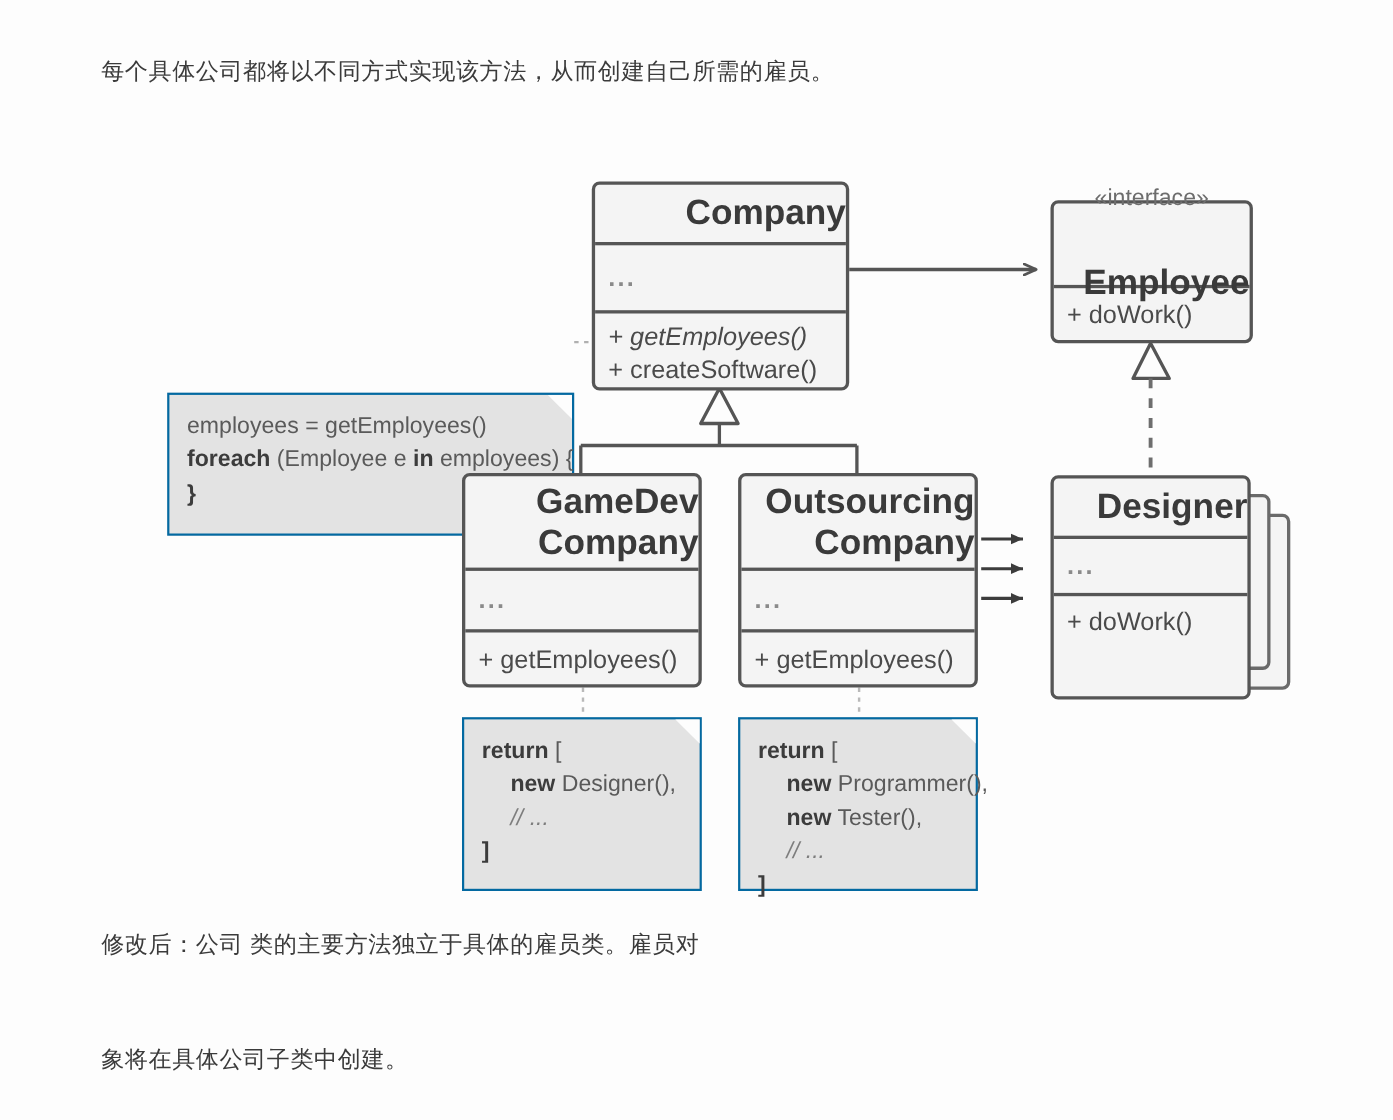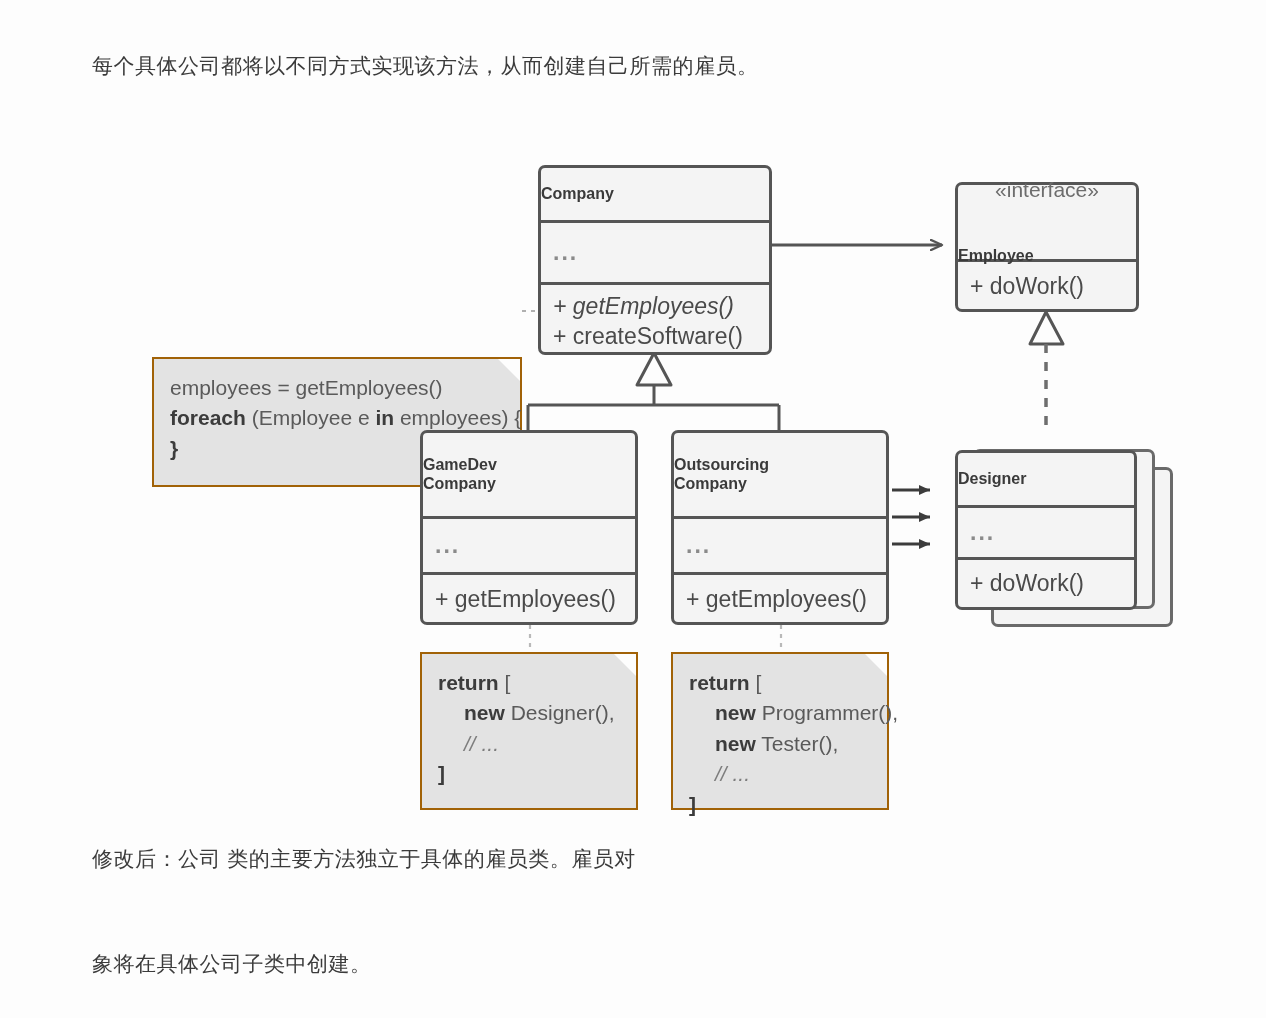--- a/index.html
+++ b/index.html
@@ -57,23 +57,23 @@
   .uml-class .compartment {
     box-sizing: border-box;
     display: flex;
     flex-direction: column;
     justify-content: center;
   }
   .uml-class .compartment + .compartment {
     border-top: 3px solid #555555;
   }
   .cls-title {
-    text-align: left;
+    text-align: right;
     font-weight: bold;
-    font-size: 16px;
+    font-size: 32px;
     color: #3a3a3a;
     line-height: 1.18;
   }
   .cls-stereotype {
     text-align: center;
     font-size: 21px;
     color: #6d6d6d;
     font-weight: normal;
     line-height: 1.18;
   }
@@ -99,21 +99,21 @@
     background: #f4f4f4;
     border: 3px solid #6a6a6a;
     border-radius: 7px;
     box-sizing: border-box;
   }
 
   
   .uml-note {
     position: absolute;
     background: #e3e3e3;
-    border: 2px solid #a16207;
+    border: 2px solid #0369a1;
     box-sizing: border-box;
     z-index: 4;
     padding: 14px 16px 10px 16px;
   }
   .uml-note .fold {
     position: absolute;
     top: 0;
     right: 0;
     width: 0;
     height: 0;
@@ -232,21 +232,21 @@
     <div class="compartment" style="height:56px;">
       <div class="cls-ellipsis">...</div>
     </div>
     <div class="compartment" style="height:53px;">
       <div class="cls-member">+ getEmployees()</div>
     </div>
   </div>
 
   <div class="stack-layer" style="left:991px; top:327px; width:182px; height:160px; z-index:2;"></div>
   <div class="stack-layer" style="left:973px; top:309px; width:182px; height:160px; z-index:3;"></div>
-  <div class="uml-class" id="class-designer" style="left:955px; top:292px; width:182px; height:160px; z-index:5;margin-top:18px;">
+  <div class="uml-class" id="class-designer" style="left:955px; top:292px; width:182px; height:204px; z-index:5;">
     <div class="compartment" style="height:52px;">
       <div class="cls-title">Designer</div>
     </div>
     <div class="compartment" style="height:52px;">
       <div class="cls-ellipsis">...</div>
     </div>
     <div class="compartment" style="height:50px;">
       <div class="cls-member">+ doWork()</div>
     </div>
   </div>

